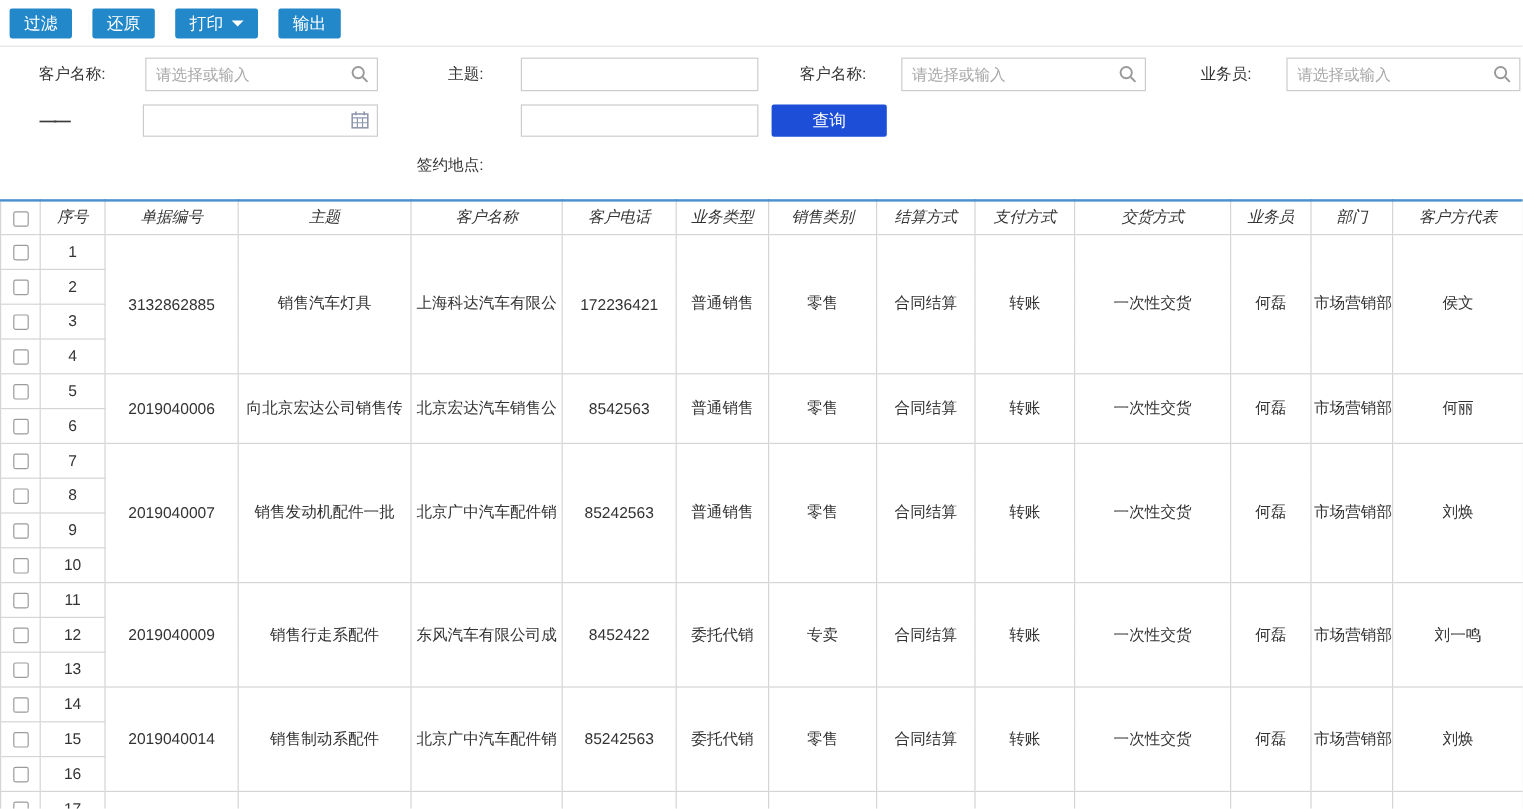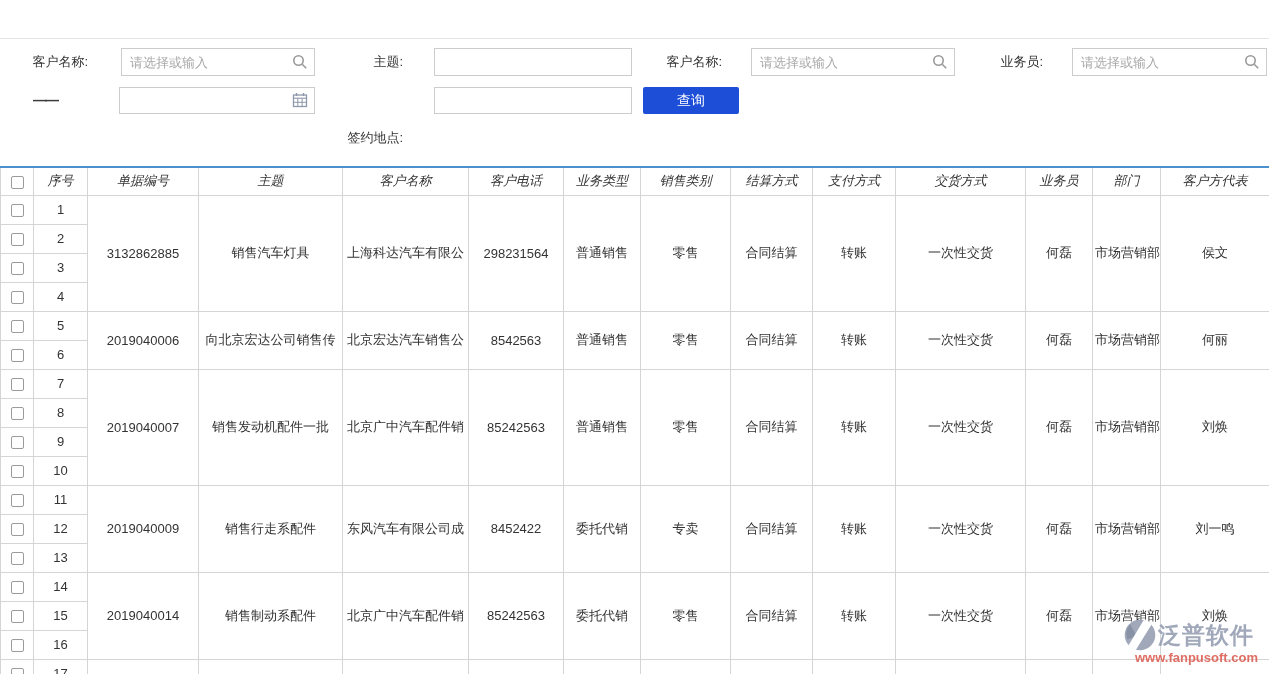--- a/index.html
+++ b/index.html
@@ -69,20 +69,29 @@
   .watermark { position:absolute; top:617px; left:1122px; width:136px; pointer-events:none; opacity:.92; }
   .wm-row { display:flex; align-items:center; }
   .wm-brand { font-size:23px; font-weight:bold; color:#98a1b5; letter-spacing:1px; white-space:nowrap; }
   .wm-url { font-size:13px; font-weight:bold; color:#dd6257; text-align:right; margin-top:-3px; white-space:nowrap; }
 </style>
 </head>
 <body>
 
 <div class="screen">
 
+  <div class="toolbar">
+    <button class="tbtn">过滤</button>
+    <button class="tbtn">还原</button>
+    <button class="tbtn">
+      <span>打印</span>
+      <span class="caret"></span>
+    </button>
+    <button class="tbtn">输出</button>
+  </div>
   <div class="toolbar-sep"></div>
 
   <div class="lbl" style="left:16px; top:48px; width:72px;">客户名称:</div>
   <div class="field" style="left:97px; top:48px; width:218px;">
     <input type="text" placeholder="请选择或输入" style="">
     <svg class="icon-right" viewBox="0 0 16 16">
       <circle cx="6.5" cy="6.5" r="4.7" fill="none" stroke="#999" stroke-width="1.6"></circle>
       <line x1="10.2" y1="10.2" x2="14.2" y2="14.2" stroke="#999" stroke-width="1.6"></line>
     </svg>
   </div>
@@ -169,21 +178,21 @@
         </tr>
       </thead>
       <tbody>
 
         <tr>
           <td><span class="cb"></span></td>
           <td>1</td>
           <td class="link" rowspan="4">3132862885</td>
           <td class="link" rowspan="4">销售汽车灯具</td>
           <td class="link" rowspan="4">上海科达汽车有限公</td>
-          <td rowspan="4">298231564</td>
+          <td rowspan="4">172236421</td>
           <td rowspan="4">普通销售</td>
           <td rowspan="4">零售</td>
           <td rowspan="4">合同结算</td>
           <td rowspan="4">转账</td>
           <td rowspan="4">一次性交货</td>
           <td rowspan="4">何磊</td>
           <td rowspan="4">市场营销部</td>
           <td rowspan="4">侯文</td>
         </tr>
         <tr>
@@ -312,25 +321,14 @@
           <td></td>
           <td></td>
           <td></td>
           <td></td>
           <td></td>
         </tr>
       </tbody>
     </table>
   </div>
 
-  <div class="watermark">
-    <div class="wm-row">
-      <svg width="36" height="36" viewBox="0 0 40 40">
-        <circle cx="20" cy="20" r="17" fill="#98a1b5"></circle>
-        <path d="M9 8 A17 17 0 0 0 6 25 L16 21 Z" fill="#7e89a0"></path>
-        <path d="M25 2 L33 8 L14 39 L7 32 Z" fill="#ffffff"></path>
-      </svg>
-      <span class="wm-brand">泛普软件</span>
-    </div>
-    <div class="wm-url">www.fanpusoft.com</div>
-  </div>
 
 </div>
 
 </body></html>

